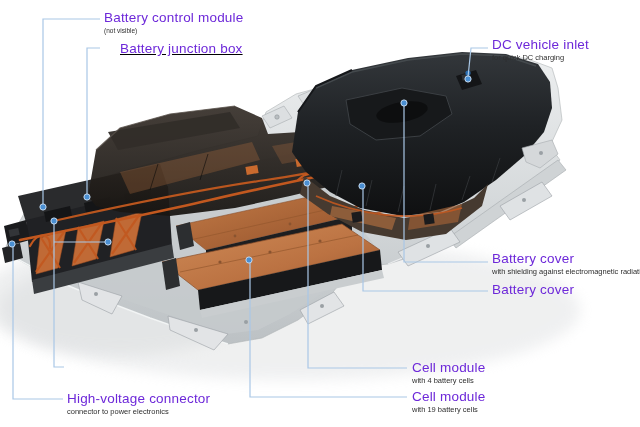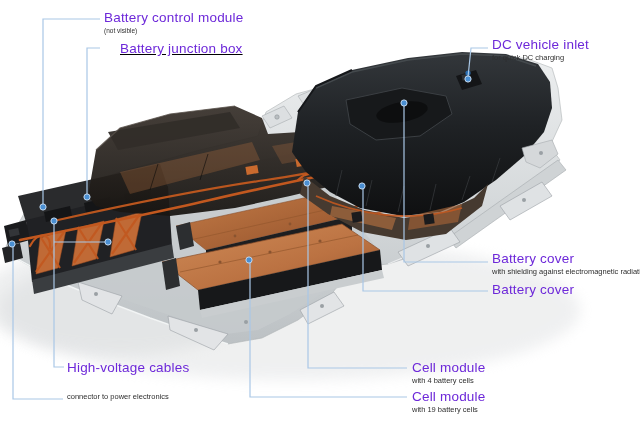--- a/index.html
+++ b/index.html
@@ -245,21 +245,19 @@
   <div class="callout" style="left:412px;top:360px;">
     <div class="c-title">Cell module</div>
     <div class="c-sub">with 4 battery cells</div>
   </div>
 
   <div class="callout" style="left:412px;top:389px;">
     <div class="c-title">Cell module</div>
     <div class="c-sub">with 19 battery cells</div>
   </div>
 
-  <div class="callout" style="left:67px;top:360px;">
-    <div class="c-title">High-voltage cables</div>
-  </div>
 
   <div class="callout" style="left:67px;top:391px;">
+    <div class="c-title">High-voltage connector</div>
     <div class="c-sub">connector to power electronics</div>
   </div>
 
 </div>
 
 </body></html>

